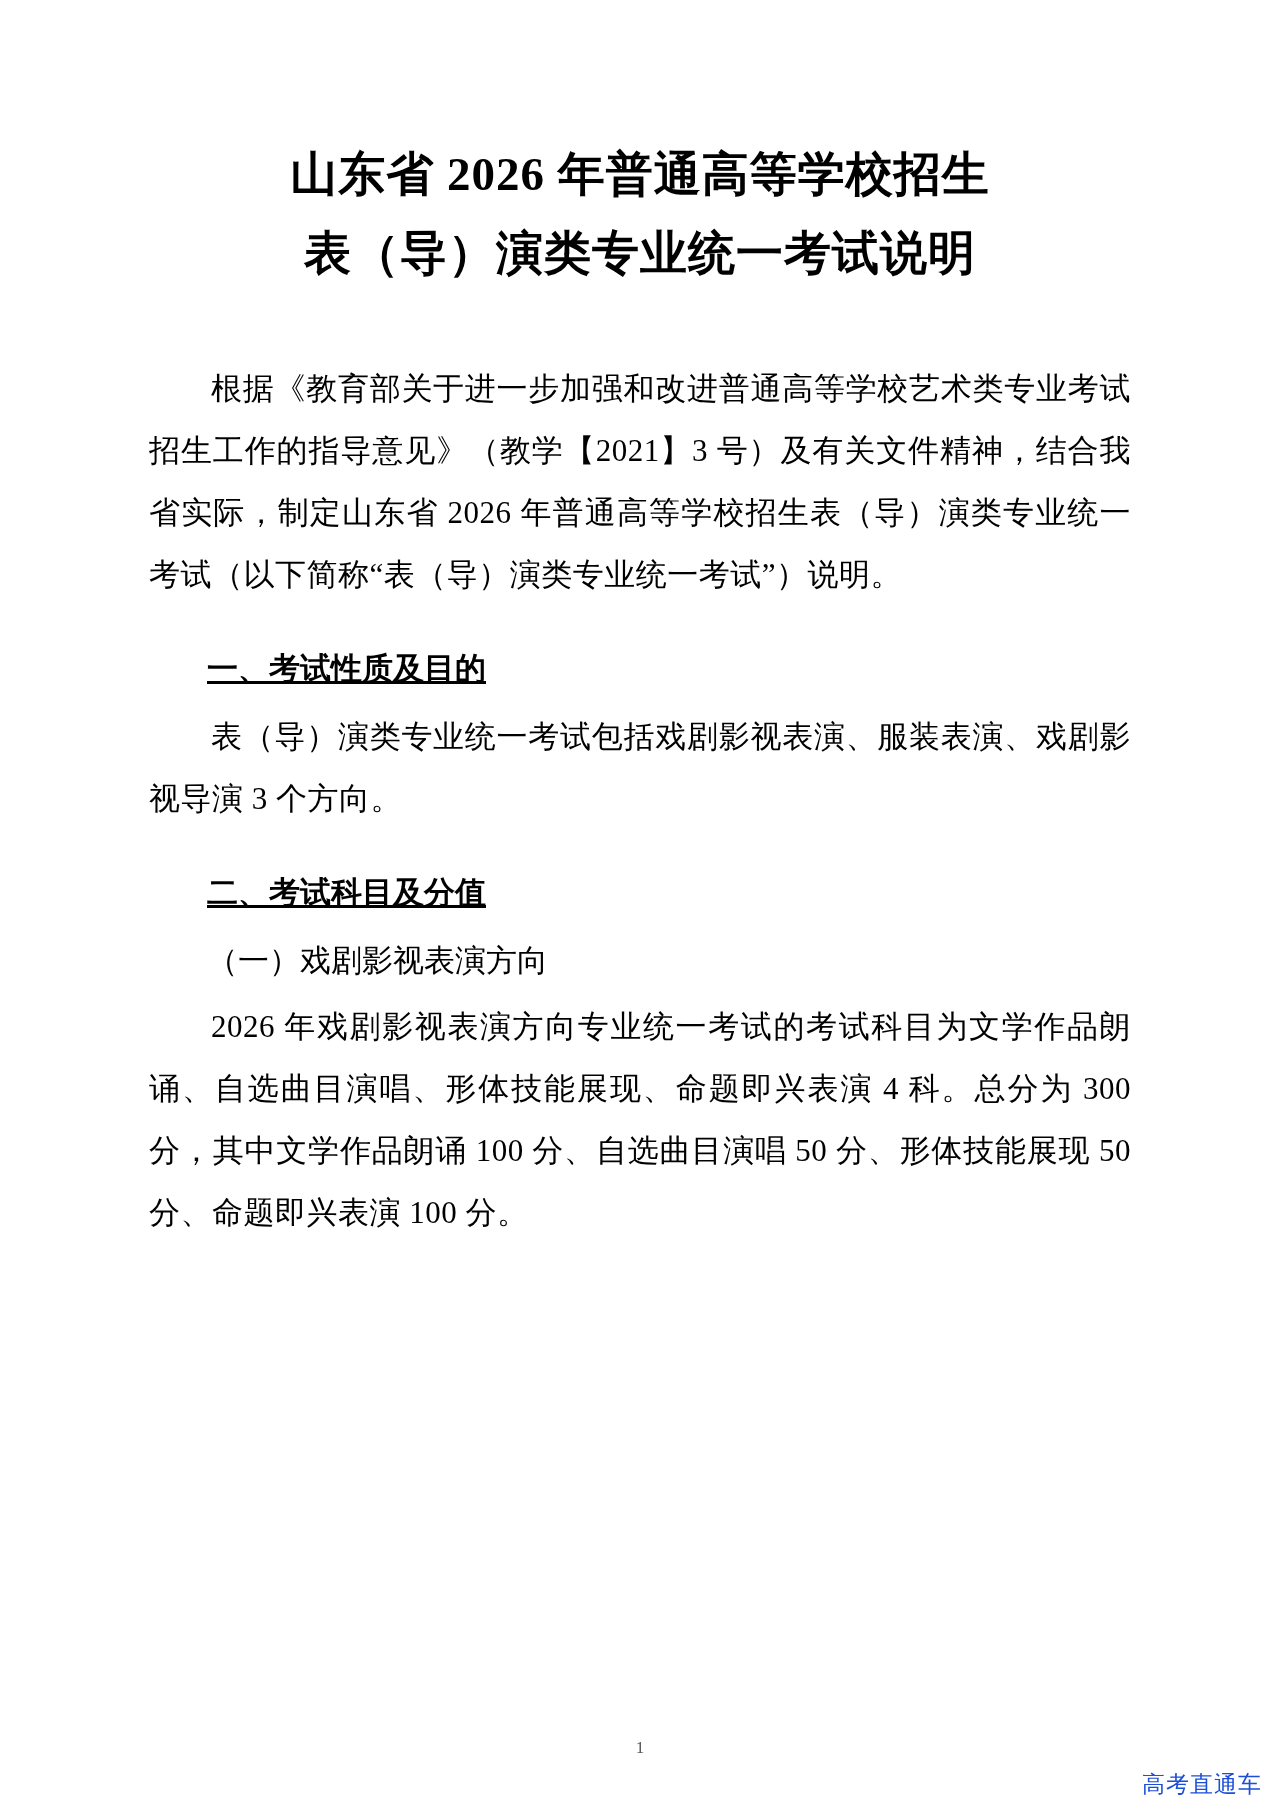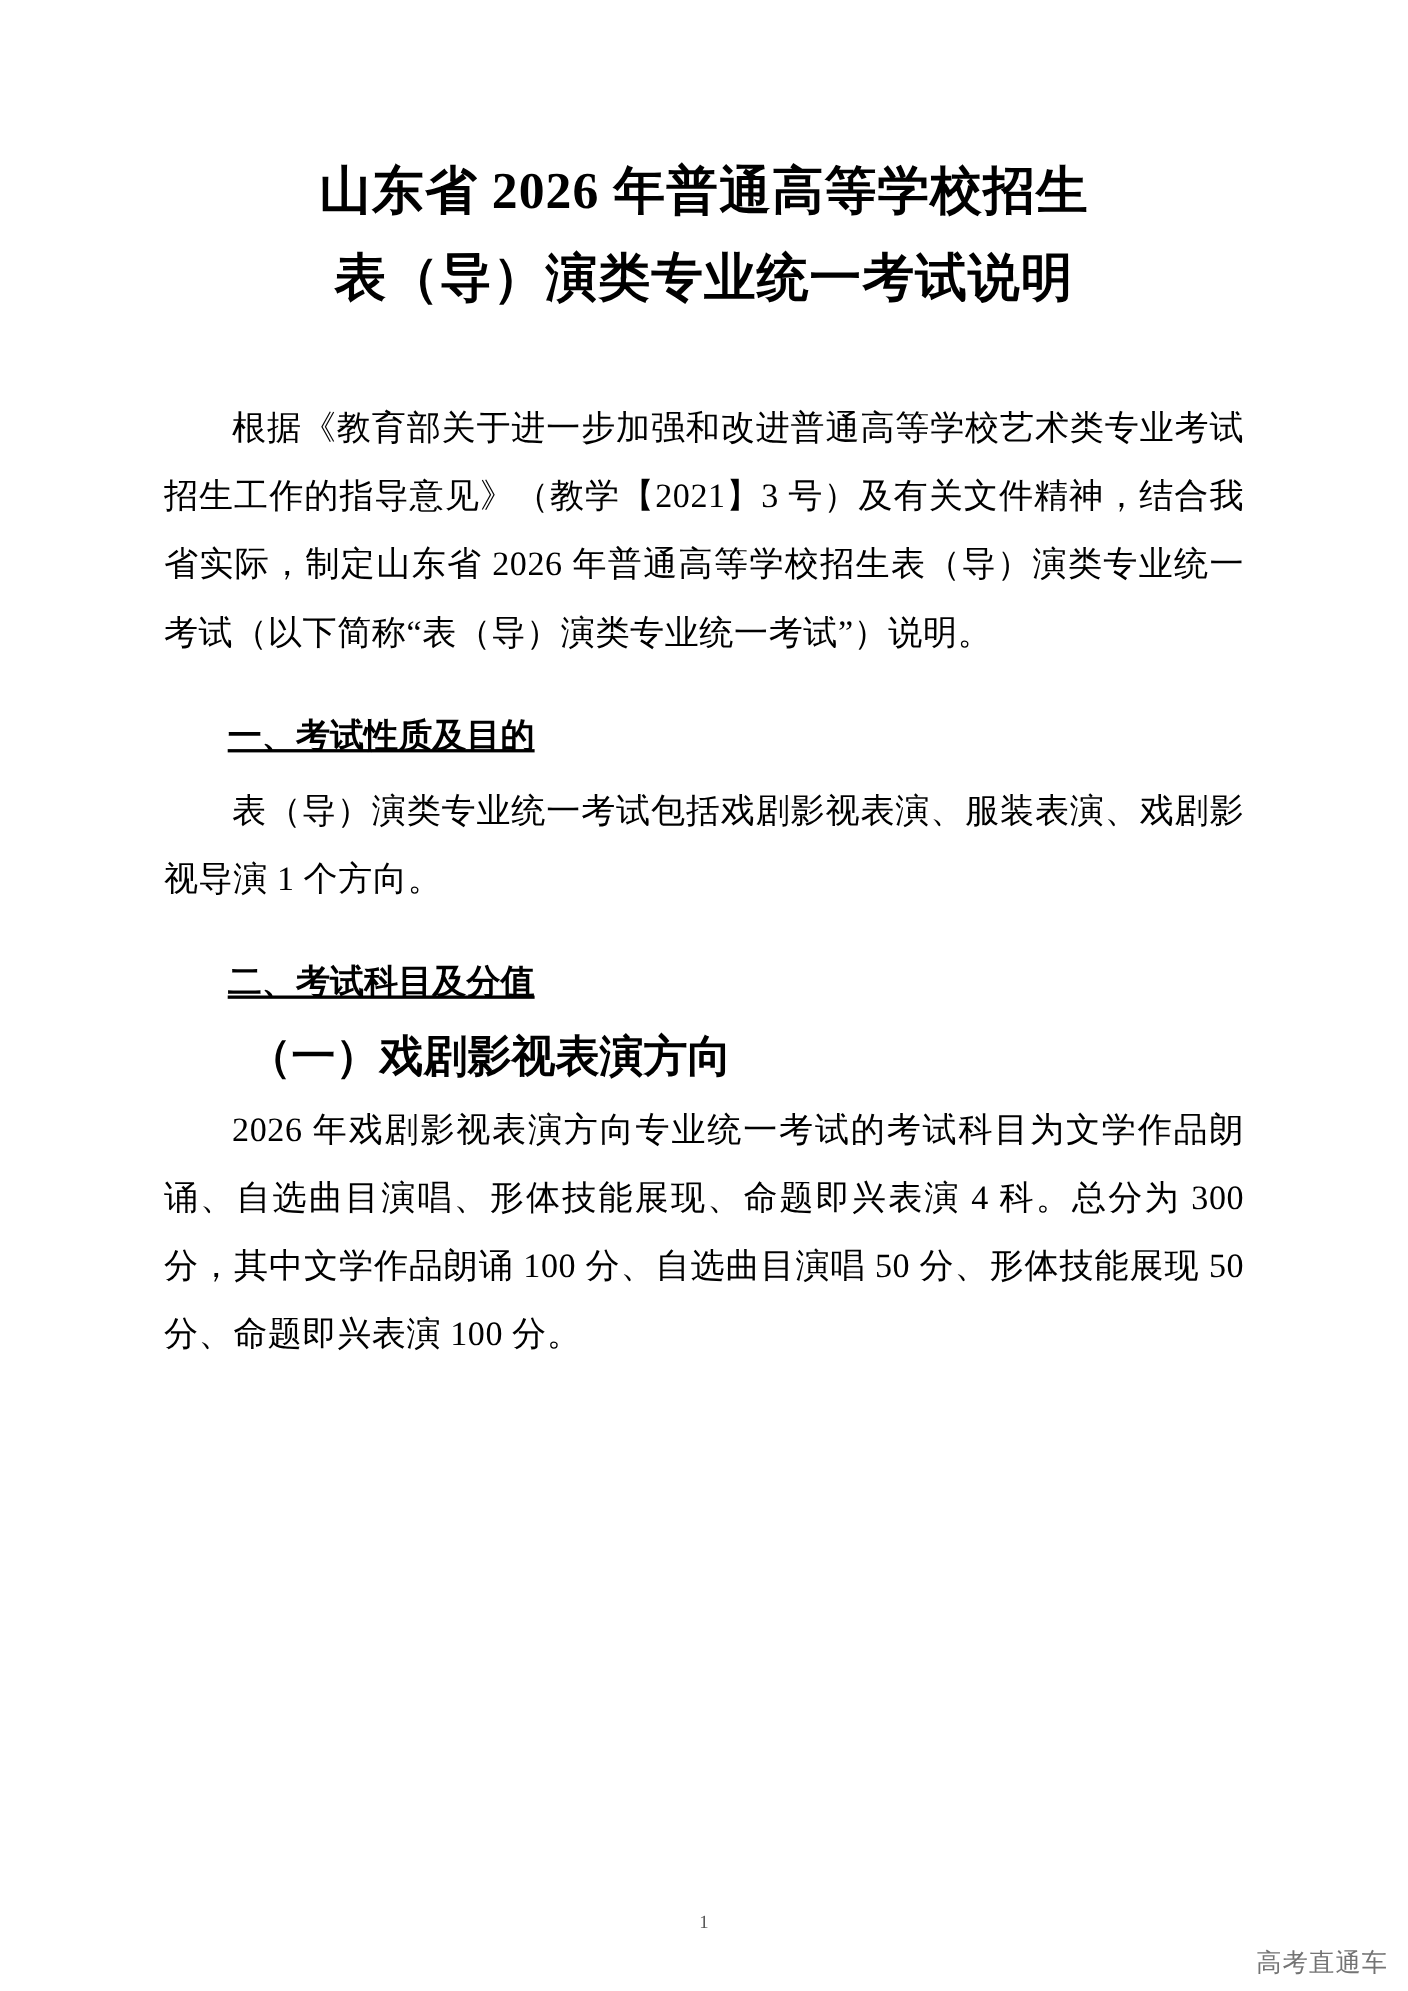--- a/index.html
+++ b/index.html
@@ -47,62 +47,62 @@
     margin: 32px 0 6px 0;
     font-size: 31px;
     line-height: 62px;
     font-weight: bold;
     text-indent: 2em;
     font-family: "Liberation Sans", "DejaVu Sans", sans-serif;
     text-decoration: underline;
   }
   .heading-2 {
     margin: 2px 0 2px 0;
-    font-size: 40px;
+    font-size: 31px;
     line-height: 62px;
-    font-weight: bold;
+    font-weight: normal;
     text-indent: 2em;
     font-family: "Liberation Serif", "DejaVu Serif", serif;
   }
   .page-number {
     position: absolute;
     bottom: 52px;
     left: 0;
     width: 100%;
     text-align: center;
     font-size: 17px;
     color: #555555;
     font-family: "Liberation Serif", "DejaVu Serif", serif;
   }
   .watermark {
     position: absolute;
     right: 18px;
     bottom: 10px;
     font-size: 23px;
-    color: #737373;
+    color: #1d4ed8;
     font-family: "Liberation Sans", "DejaVu Sans", sans-serif;
     letter-spacing: 1px;
   }
 </style>
 </head>
 <body>
 
 <div class="page">
 
   <h1 class="doc-title">
     <span class="title-line">山东省 2026 年普通高等学校招生</span>
     <span class="title-line">表（导）演类专业统一考试说明</span>
   </h1>
 
   <p class="para">根据《教育部关于进一步加强和改进普通高等学校艺术类专业考试招生工作的指导意见》（教学【2021】3 号）及有关文件精神，结合我省实际，制定山东省 2026 年普通高等学校招生表（导）演类专业统一考试（以下简称“表（导）演类专业统一考试”）说明。</p>
 
   <h2 class="heading-1">一、考试性质及目的</h2>
 
 
-  <p class="para">表（导）演类专业统一考试包括戏剧影视表演、服装表演、戏剧影视导演 1 个方向。</p>
+  <p class="para">表（导）演类专业统一考试包括戏剧影视表演、服装表演、戏剧影视导演 3 个方向。</p>
 
   <h2 class="heading-1">二、考试科目及分值</h2>
 
   <h3 class="heading-2">（一）戏剧影视表演方向</h3>
 
   <p class="para">2026 年戏剧影视表演方向专业统一考试的考试科目为文学作品朗诵、自选曲目演唱、形体技能展现、命题即兴表演 4 科。总分为 300 分，其中文学作品朗诵 100 分、自选曲目演唱 50 分、形体技能展现 50 分、命题即兴表演 100 分。</p>
 
 
 
 </div>

